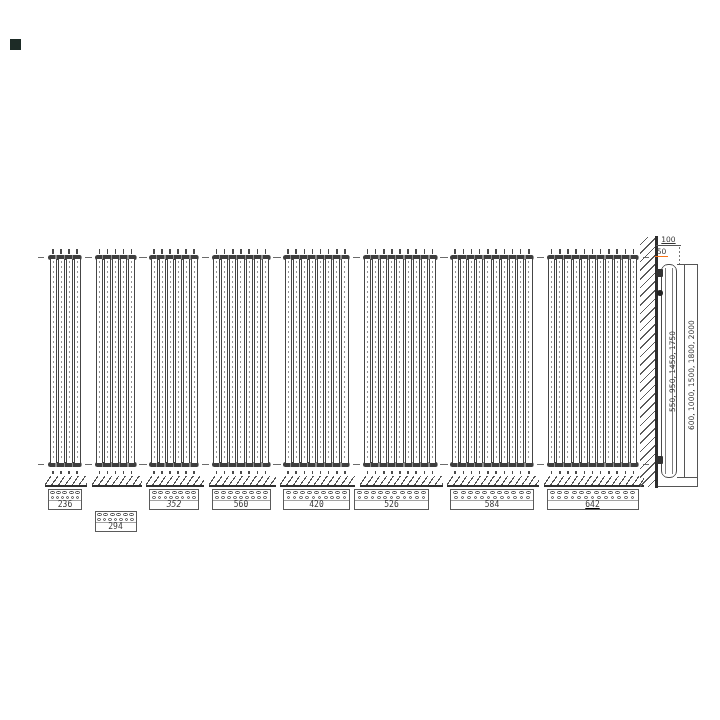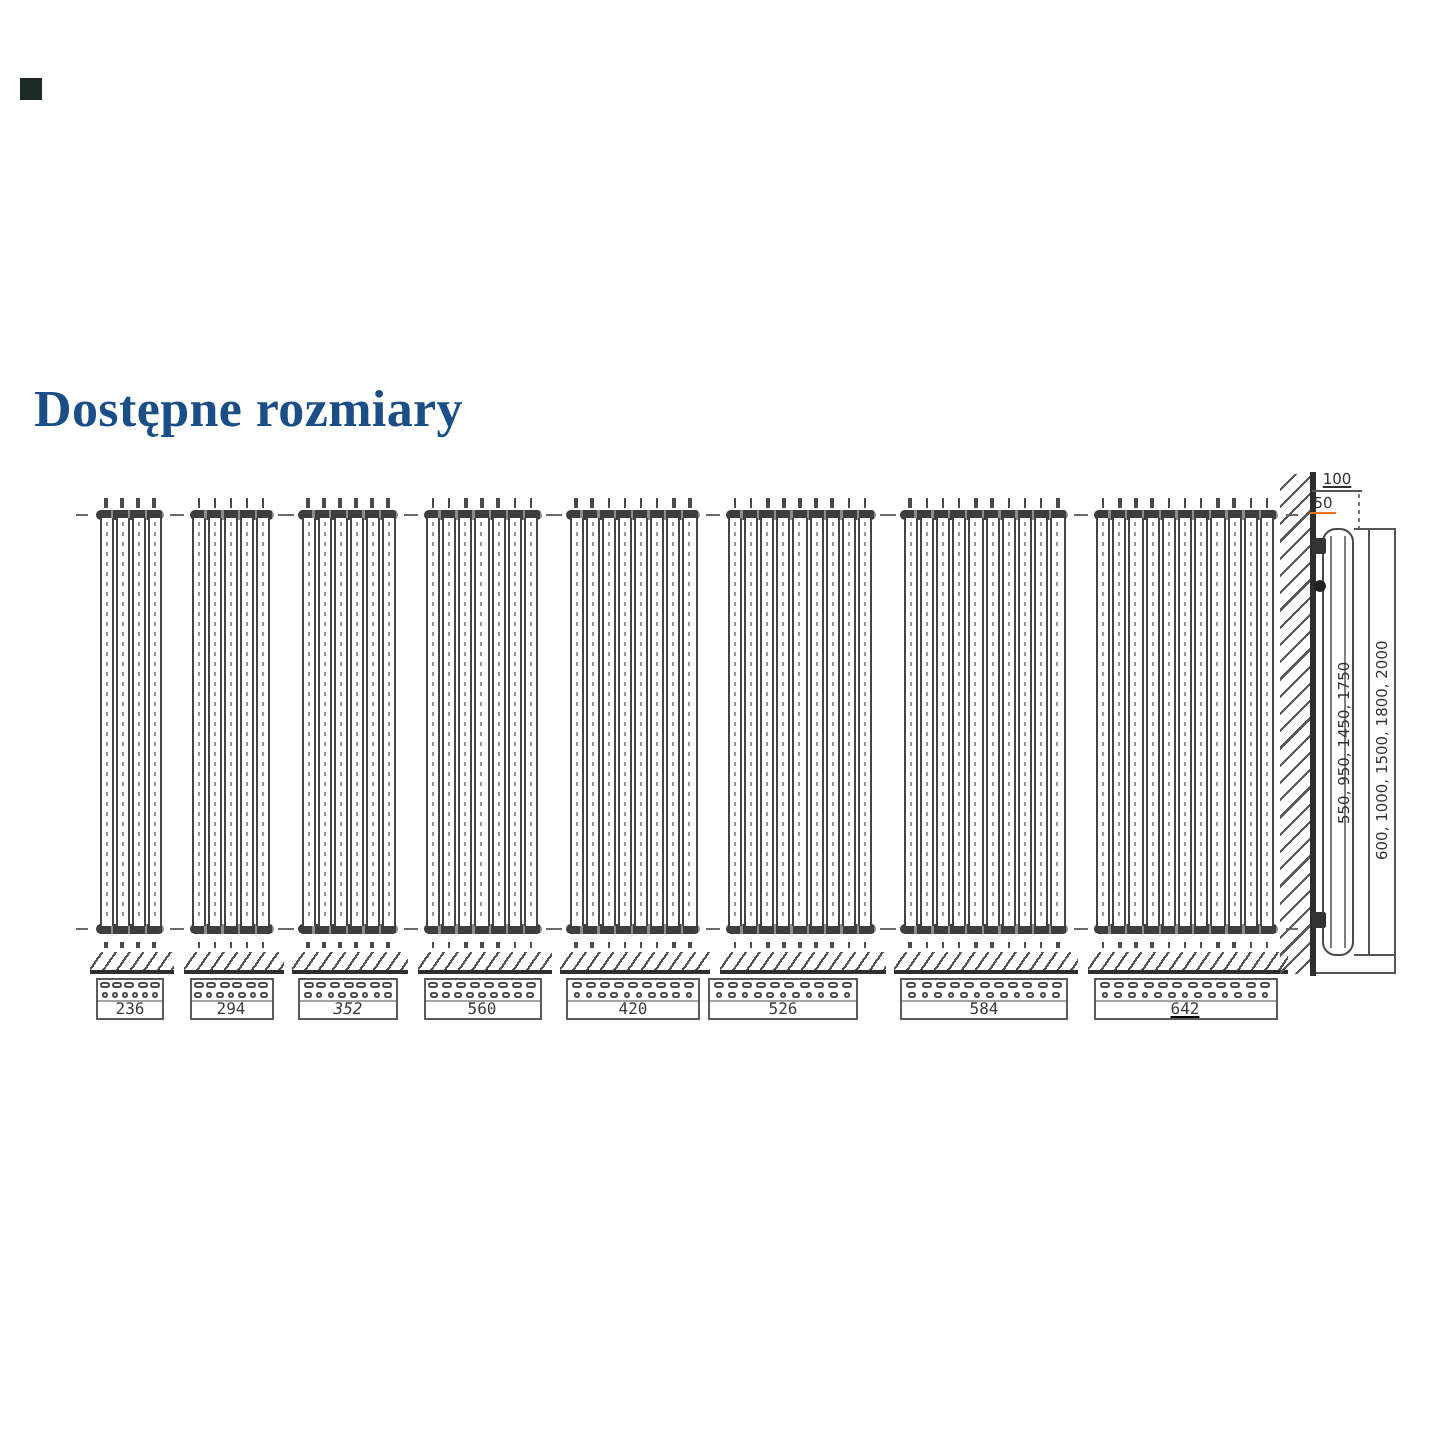--- a/index.html
+++ b/index.html
@@ -113,21 +113,20 @@
   .conn.b  { left: 677px; top: 477px; width: 21px; }
   .conn.b2 { left: 658px; top: 486px; width: 40px; }
 </style>
 </head>
 <body>
 
 <div class="page">
 
   <div class="logo-mark" style="background: rgb(29, 43, 38);"></div>
 
-  <h1 class="page-title" style="color: rgb(27, 78, 135);">Dostępne rozmiary</h1>
 
   <div id="diagram">
 
     <div id="front-views">
         <div class="rad" style="left: 48px; top: 255px; width: 34px; height: 212px; --pitch: 8.5px;">
           <div class="tickrow top">
             <span>
               <i></i>
             </span>
             <span>
@@ -221,21 +220,21 @@
           <div class="hdr bot"></div>
           <div class="tubes">
             <div class="tube"></div>
             <div class="tube"></div>
             <div class="tube"></div>
             <div class="tube"></div>
             <div class="tube"></div>
           </div>
         </div>
         <div class="hatch" style="left: 91.5px; top: 476px; width: 50px;"></div>
-        <div class="xsec" style="left: 94.5px; top: 489px; width: 42px;">
+        <div class="xsec" style="left: 94.5px; top: 511px; width: 42px;">
           <div class="ovr">
             <div class="cap"></div>
             <div class="cap"></div>
             <div class="cap"></div>
             <div class="cap"></div>
             <div class="cap"></div>
             <div class="cap"></div>
           </div>
           <div class="ovr">
             <div class="cir"></div>

